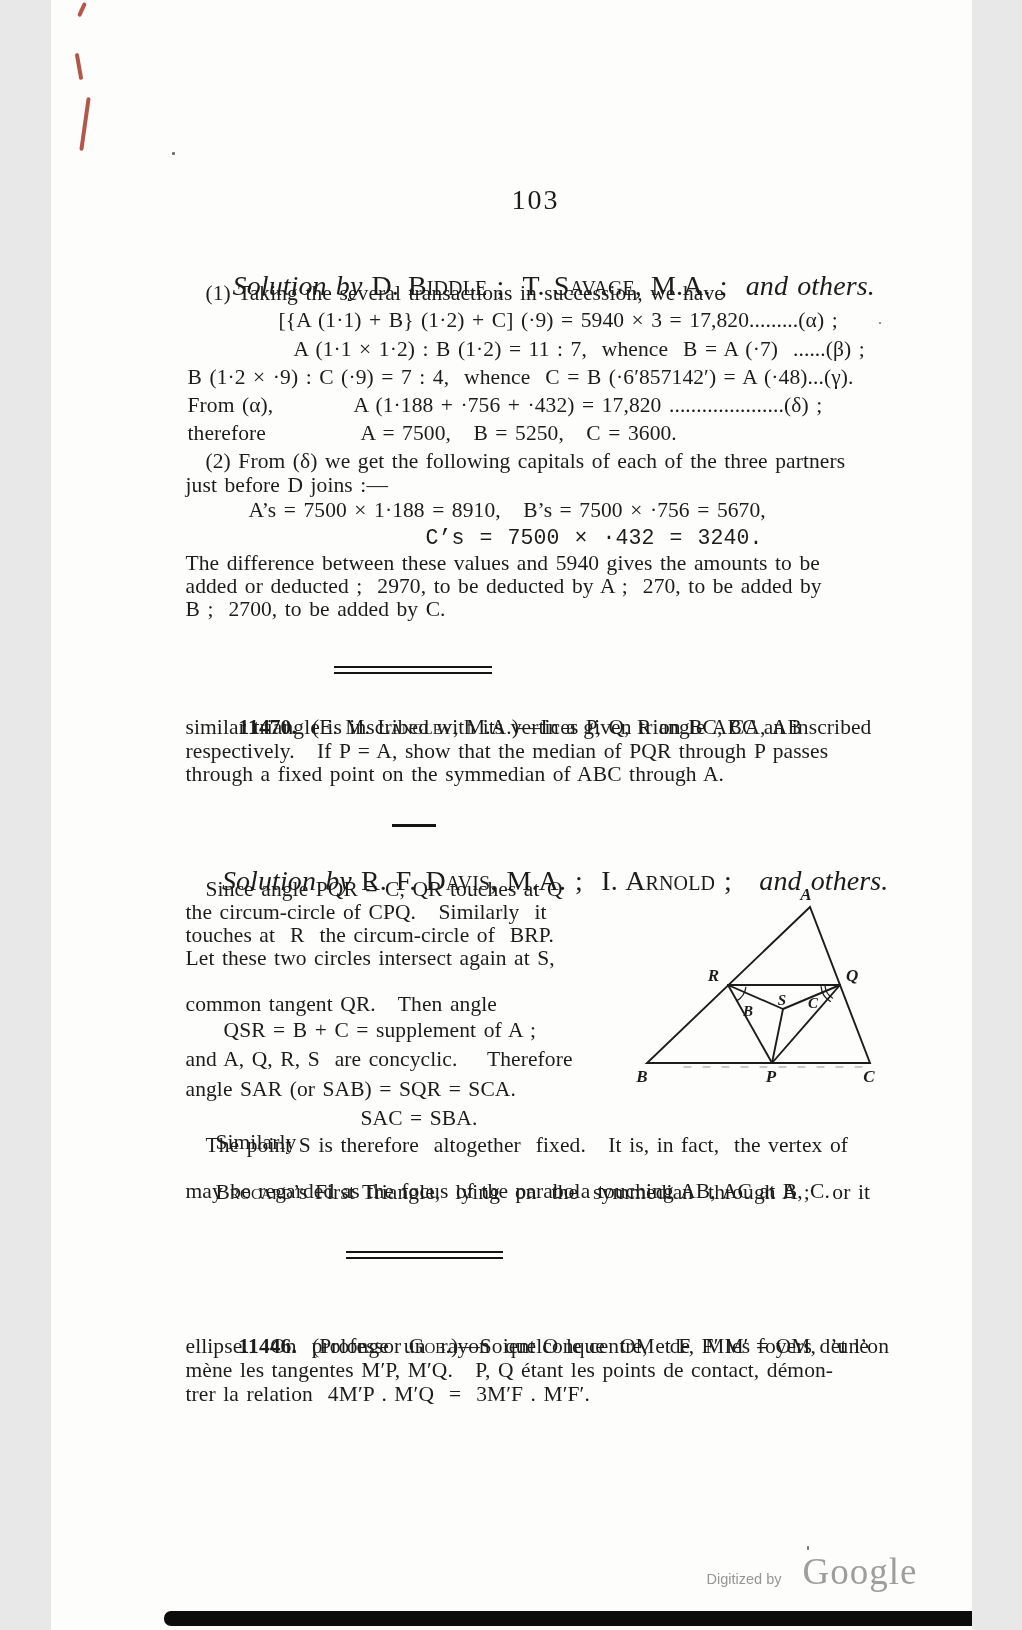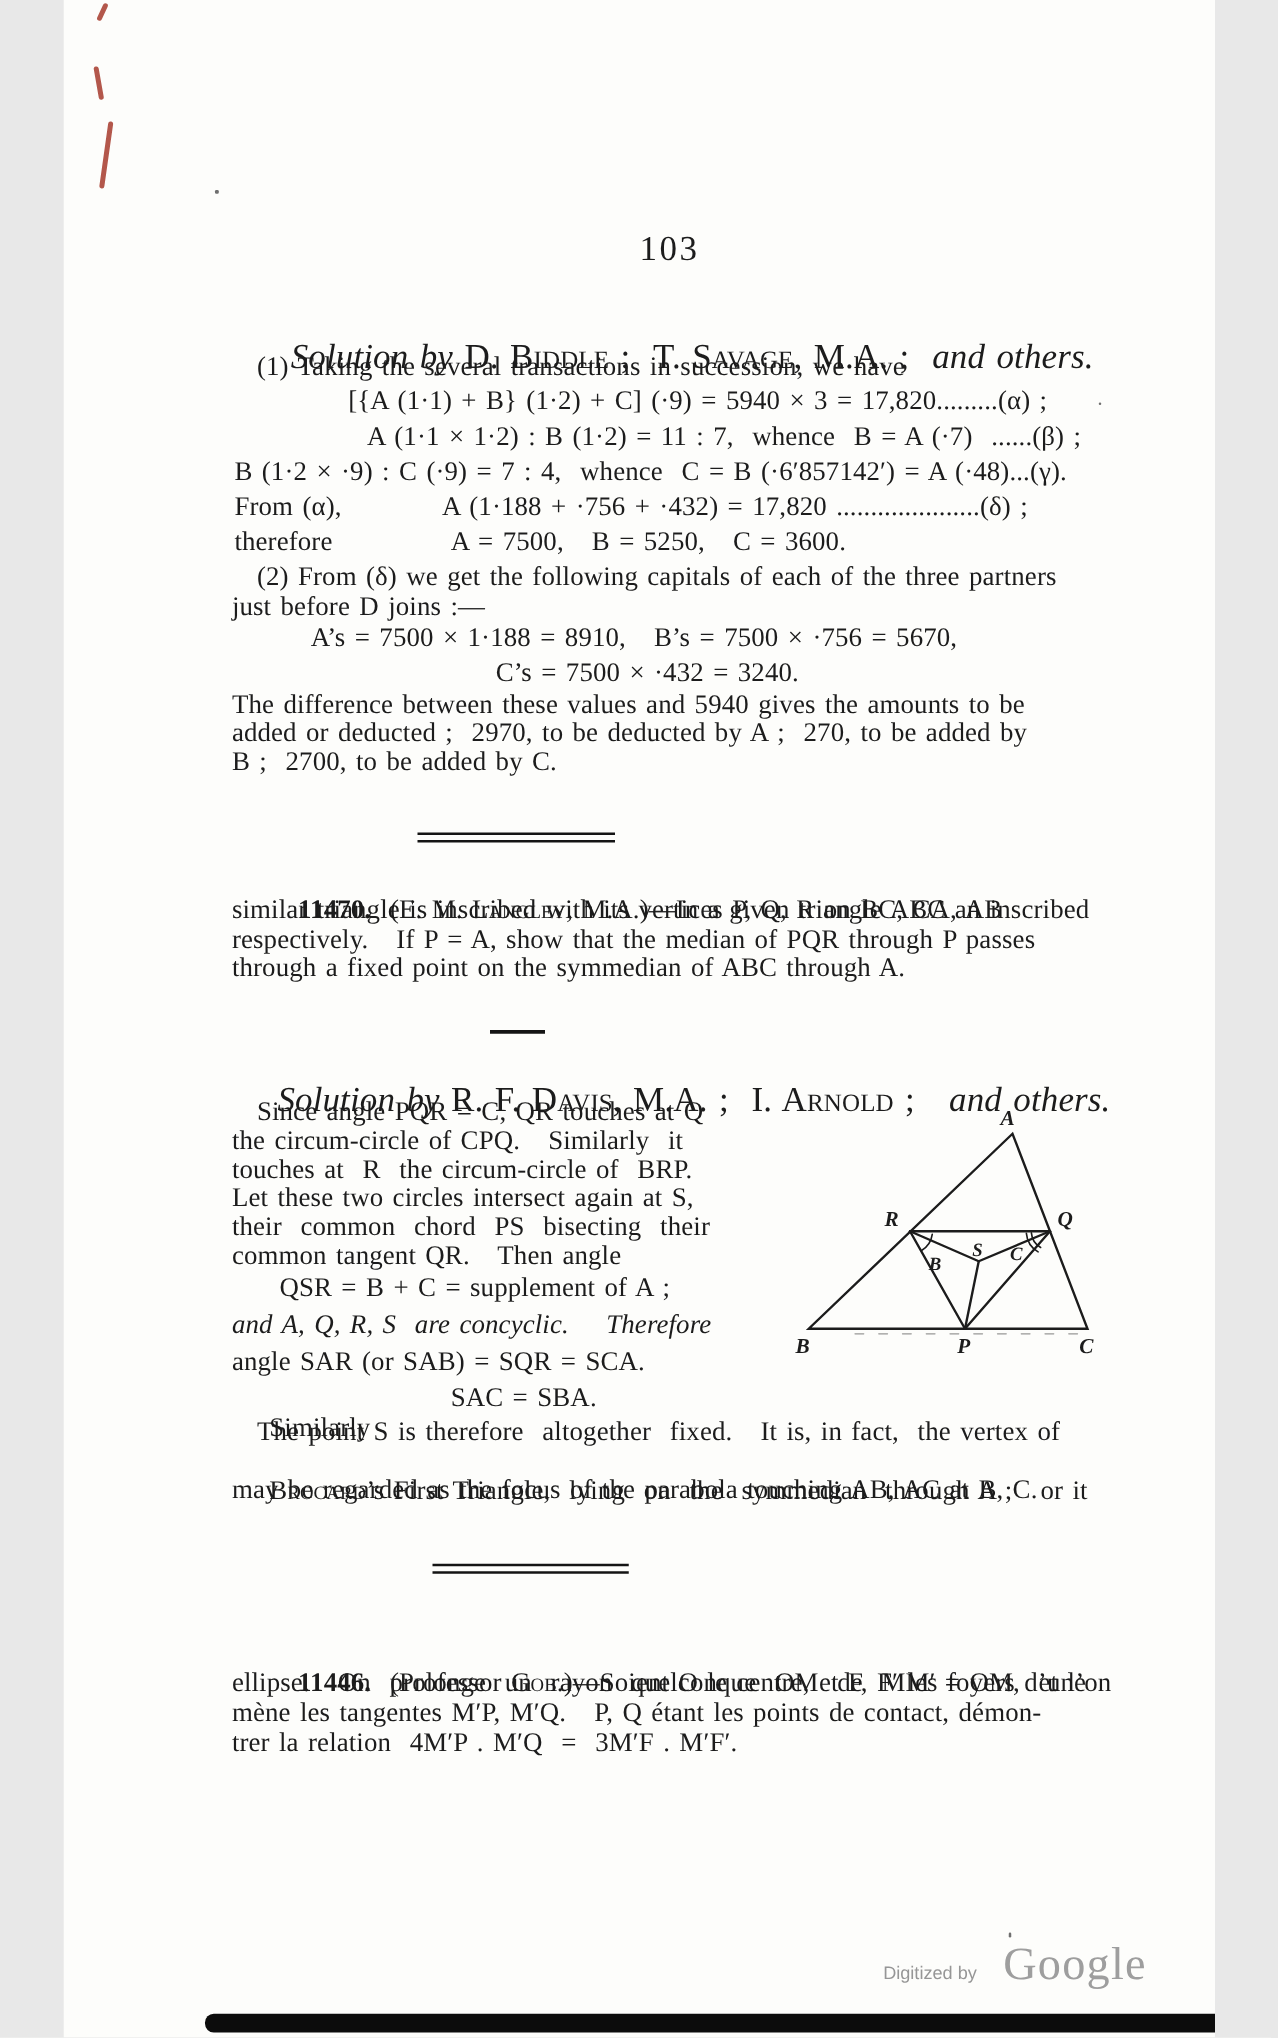--- a/index.html
+++ b/index.html
@@ -40,21 +40,21 @@
   <div class="abs t" style="top:337px;left:243px;">A (1·1 × 1·2) : B (1·2) = 11 : 7,  whence  B = A (·7)  ......(β) ;</div>
   <div class="abs t" style="top:365px;left:137px;">B (1·2 × ·9) : C (·9) = 7 : 4,  whence  C = B (·6′857142′) = A (·48)...(γ).</div>
   <div class="abs t" style="top:393px;left:137px;">From (α),</div>
   <div class="abs t" style="top:393px;left:303px;">A (1·188 + ·756 + ·432) = 17,820 .....................(δ) ;</div>
   <div class="abs t" style="top:421px;left:137px;">therefore</div>
   <div class="abs t" style="top:421px;left:310px;">A = 7500,   B = 5250,   C = 3600.</div>
 
   <div class="abs t" style="top:449px;left:155px;">(2) From (δ) we get the following capitals of each of the three partners</div>
   <div class="abs t" style="top:473px;left:135px;">just before D joins :—</div>
   <div class="abs t" style="top:498px;left:198px;">A’s = 7500 × 1·188 = 8910,   B’s = 7500 × ·756 = 5670,</div>
-  <div class="abs t" style="top:526px;left:346px;">C’s = 7500 × ·432 = 3240.</div>
+  <div class="abs t" style="top:526px;left:375px;font-family:Liberation Mono, monospace;">C’s = 7500 × ·432 = 3240.</div>
 
   <div class="abs t" style="top:551px;left:135px;">The difference between these values and 5940 gives the amounts to be</div>
   <div class="abs t" style="top:574px;left:135px;">added or deducted ;  2970, to be deducted by A ;  270, to be added by</div>
   <div class="abs t" style="top:597px;left:135px;">B ;  2700, to be added by C.</div>
 
   <div class="abs dline" style="top:666px;left:283px;width:158px;"></div>
 
   <div class="abs t" style="top:691px;left:158px;">
     <span class="b">11470.</span><span>  (E. M. </span><span class="sc">Langley</span><span>, M.A.)—In a given triangle ABC an inscribed</span>
   </div>
@@ -65,24 +65,23 @@
   <div class="abs sline" style="top:824px;left:341px;width:44px;"></div>
 
   <div class="abs t small center" style="top:845px;left:135px;width:700px;">
     <span class="it">Solution by </span><span class="sc">R. F. Davis, M.A.</span><span> ;  </span><span class="sc">I. Arnold</span><span> ;   </span><span class="it">and others.</span>
   </div>
 
   <div class="abs t" style="top:877px;left:155px;">Since angle PQR = C, QR touches at Q</div>
   <div class="abs t" style="top:900px;left:135px;">the circum-circle of CPQ.   Similarly  it</div>
   <div class="abs t" style="top:923px;left:135px;">touches at  R  the circum-circle of  BRP.</div>
   <div class="abs t" style="top:946px;left:135px;">Let these two circles intersect again at S,</div>
-  <div class="abs t" style="top:969px;left:135px;">their  common  chord  PS  bisecting  their</div>
   <div class="abs t" style="top:992px;left:135px;">common tangent QR.   Then angle</div>
   <div class="abs t" style="top:1018px;left:173px;">QSR = B + C = supplement of A ;</div>
-  <div class="abs t" style="top:1047px;left:135px;font-style:italic;">and A, Q, R, S  are concyclic.    Therefore</div>
+  <div class="abs t" style="top:1047px;left:135px;">and A, Q, R, S  are concyclic.    Therefore</div>
   <div class="abs t" style="top:1077px;left:135px;">angle SAR (or SAB) = SQR = SCA.</div>
   <div class="abs t" style="top:1106px;left:135px;">
     <span>Similarly</span><span class="abs" style="left:175px;top:0;">SAC = SBA.</span>
   </div>
 
   <svg class="abs" style="left:563px;top:869px;" width="352" height="222" viewBox="0 0 352 222">
     <g stroke="#1c1c1c" stroke-width="1.9" fill="none" stroke-linecap="round">
       <path d="M196,38 L33,194 L256,194 Z"></path>
       <line x1="114" y1="116" x2="226" y2="116"></line>
       <line x1="114" y1="116" x2="158" y2="194"></line>

